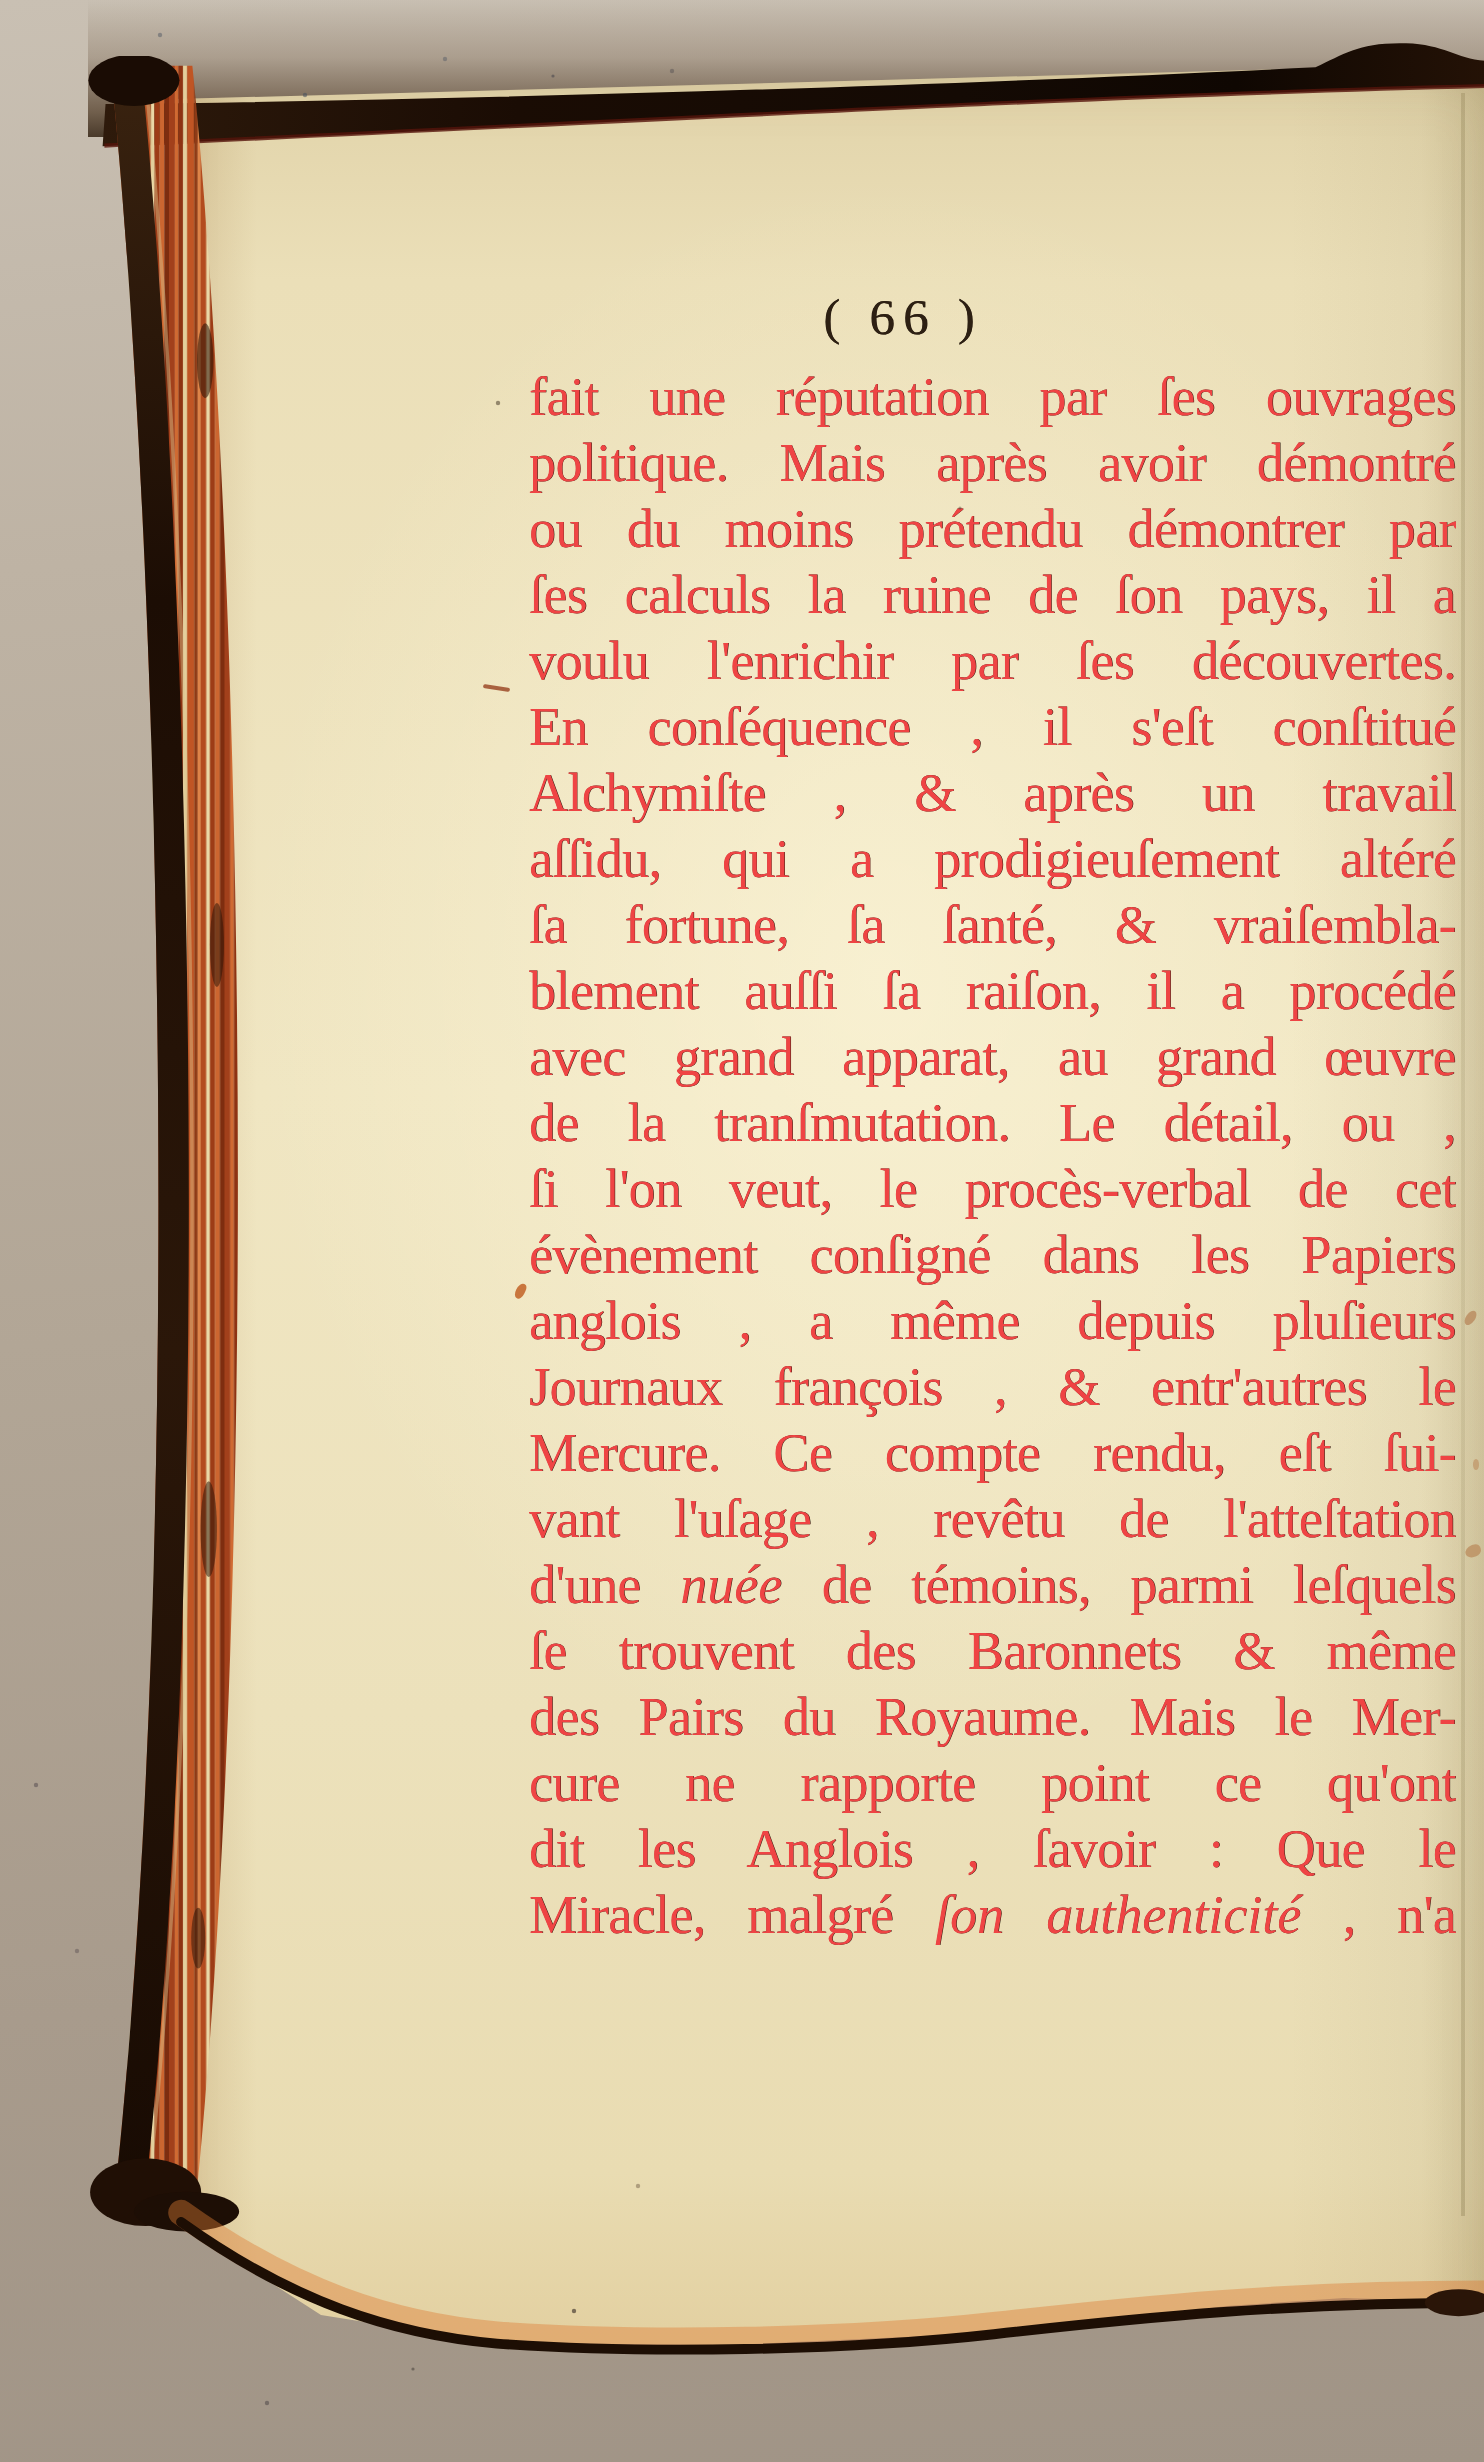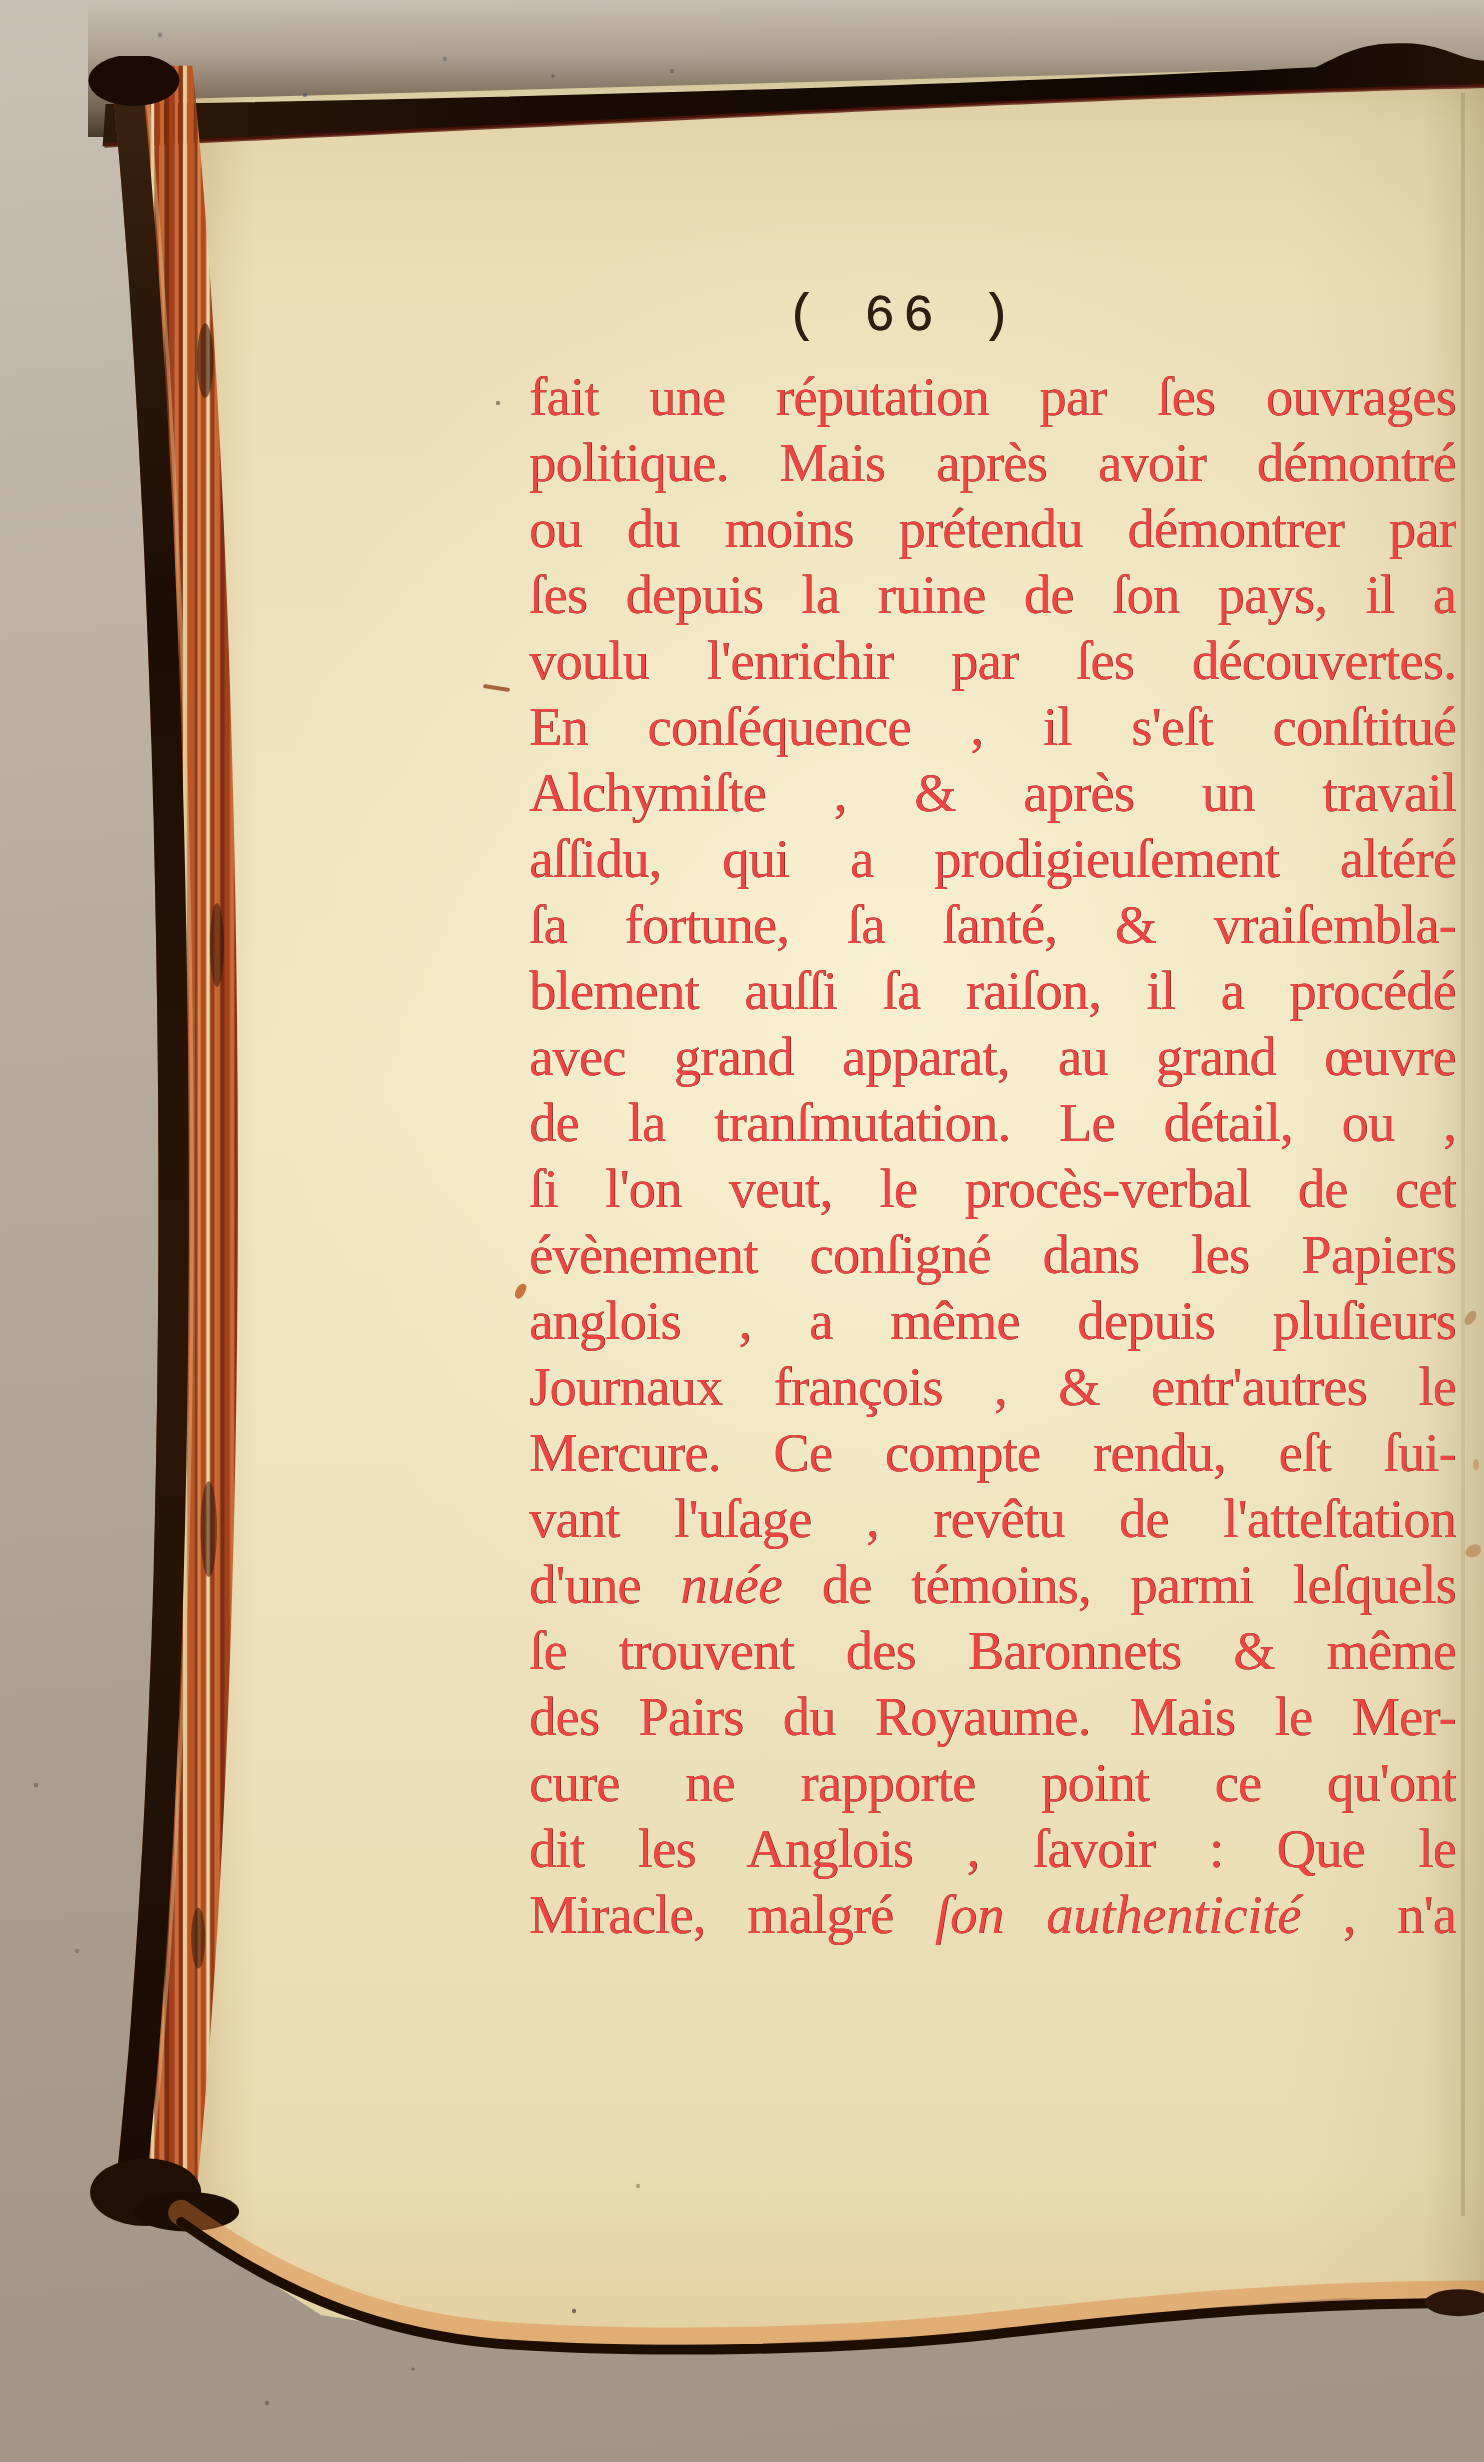--- a/index.html
+++ b/index.html
@@ -39,21 +39,20 @@
   svg.edge{position:absolute;z-index:4;}
   .top-edge-svg{left:88px;top:35px;}
   .left-edge-svg{left:58px;top:56px;}
   .bottom-edge-svg{left:146px;top:2175px;z-index:3;}
 
   
   .folio{
     z-index:5;left:903px;top:288px;transform:translateX(-50%);
     font-size:51px;letter-spacing:8.2px;color:#2d2013;white-space:nowrap;
     text-shadow:0.4px 0 0 #2d2013;
-    font-family:Liberation Mono, monospace;
   }
   .text-block{
     z-index:5;left:529px;top:364px;width:927px;color:#ef4444;
     font-size:54px;letter-spacing:-0.6px;
   }
   .tline{
     height:66px;line-height:66px;
     text-align:justify;text-align-last:justify;overflow:hidden;
     text-shadow:0.4px 0 0 #271b0e;
   }
@@ -147,21 +146,21 @@
   <path d="M 60,80 C 250,216 420,272 600,288 C 850,306 1200,300 1450,272 C 1700,244 1950,218 2290,218" fill="none" stroke="#1d0e04" stroke-width="17" stroke-linecap="round"></path>
   <ellipse cx="2245" cy="218" rx="58" ry="23" fill="#2a1508"></ellipse>
 </svg>
 
 <div class="abs folio">( 66 )</div>
 
 <div class="abs text-block">
     <div class="tline"><span>fait une réputation par ſes ouvrages</span></div>
     <div class="tline"><span>politique. Mais après avoir démontré</span></div>
     <div class="tline"><span>ou du moins prétendu démontrer par</span></div>
-    <div class="tline"><span>ſes depuis la ruine de ſon pays, il a</span></div>
+    <div class="tline"><span>ſes calculs la ruine de ſon pays, il a</span></div>
     <div class="tline"><span>voulu l'enrichir par ſes découvertes.</span></div>
     <div class="tline"><span>En conſéquence , il s'eſt conſtitué</span></div>
     <div class="tline"><span>Alchymiſte , &amp; après un travail</span></div>
     <div class="tline"><span>aſſidu, qui a prodigieuſement altéré</span></div>
     <div class="tline"><span>ſa fortune, ſa ſanté, &amp; vraiſembla-</span></div>
     <div class="tline"><span>blement auſſi ſa raiſon, il a procédé</span></div>
     <div class="tline"><span>avec grand apparat, au grand œuvre</span></div>
     <div class="tline"><span>de la tranſmutation. Le détail, ou ,</span></div>
     <div class="tline"><span>ſi l'on veut, le procès-verbal de cet</span></div>
     <div class="tline"><span>évènement conſigné dans les Papiers</span></div>

